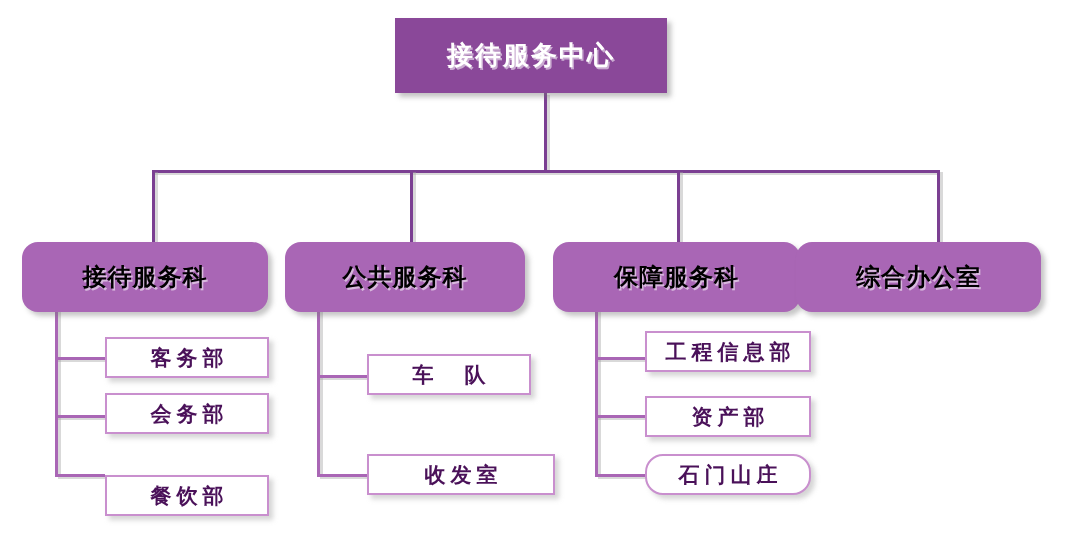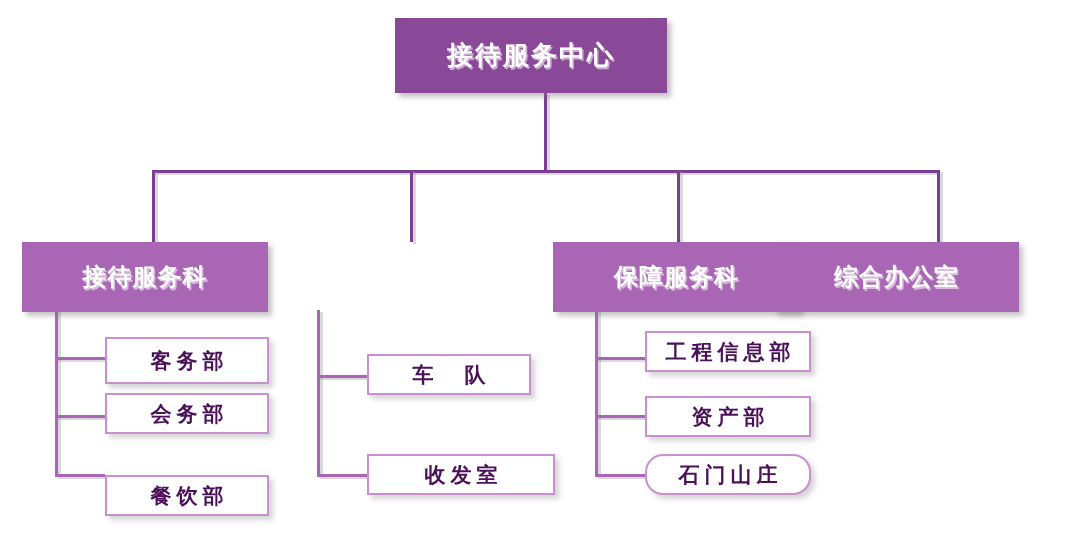--- a/index.html
+++ b/index.html
@@ -32,26 +32,27 @@
     color: #ffffff;
     font-size: 26px;
     font-weight: bold;
     letter-spacing: 2px;
     box-shadow: 4px 4px 5px rgba(120, 120, 120, 0.45);
     text-shadow: 1.5px 1.5px 0 rgba(255,255,255,0.55);
   }
 
   .node-dept {
     background: #a966b5;
-    color: #ffffff;
+    color: #000000;
     font-size: 24px;
     font-weight: bold;
     letter-spacing: 1px;
     box-shadow: 4px 4px 5px rgba(120, 120, 120, 0.42);
     text-shadow: 1.5px 1.5px 0 rgba(255,255,255,0.55);
+    border-radius: 16px;
   }
 
   .node-leaf {
     background: #ffffff;
     border: 2px solid #c98fce;
     color: #4a1159;
     font-size: 21px;
     font-weight: bold;
     letter-spacing: 5px;
     text-indent: 5px;
@@ -126,26 +127,27 @@
   <div class="conn-shadow" style="left:598px; top:417px; width:50px; height:3px;"></div>
   <div class="conn-light" style="left:595px; top:415px; width:50px; height:3px;"></div>
 
   <div class="conn-shadow" style="left:598px; top:476px; width:50px; height:3px;"></div>
   <div class="conn-light" style="left:595px; top:474px; width:50px; height:3px;"></div>
 
   <div class="node node-root" style="left:395px; top:18px; width:272px; height:75px;">接待服务中心</div>
 
   <div class="node node-dept" style="left:22px; top:242px; width:246px; height:70px;">接待服务科</div>
 
+  <div class="node node-dept" style="left:285px; top:242px; width:240px; height:70px;">公共服务科</div>
 
   <div class="node node-dept" style="left:553px; top:242px; width:247px; height:70px;">保障服务科</div>
 
-  <div class="node node-dept" style="left:774px; top:242px; width:245px; height:70px;">综合办公室</div>
+  <div class="node node-dept" style="left:796px; top:242px; width:245px; height:70px;">综合办公室</div>
 
-  <div class="node node-leaf" style="left:105px; top:337px; width:164px; height:47px;">客务部</div>
+  <div class="node node-leaf" style="left:105px; top:337px; width:164px; height:41px;">客务部</div>
 
   <div class="node node-leaf" style="left:105px; top:393px; width:164px; height:41px;">会务部</div>
 
   <div class="node node-leaf" style="left:105px; top:475px; width:164px; height:41px;">餐饮部</div>
 
   <div class="node node-leaf" style="left:367px; top:354px; width:164px; height:41px;font-family:Liberation Serif, serif;">车　队</div>
 
   <div class="node node-leaf" style="left:367px; top:454px; width:188px; height:41px;">收发室</div>
 
   <div class="node node-leaf" style="left:645px; top:331px; width:166px; height:41px;">工程信息部</div>

